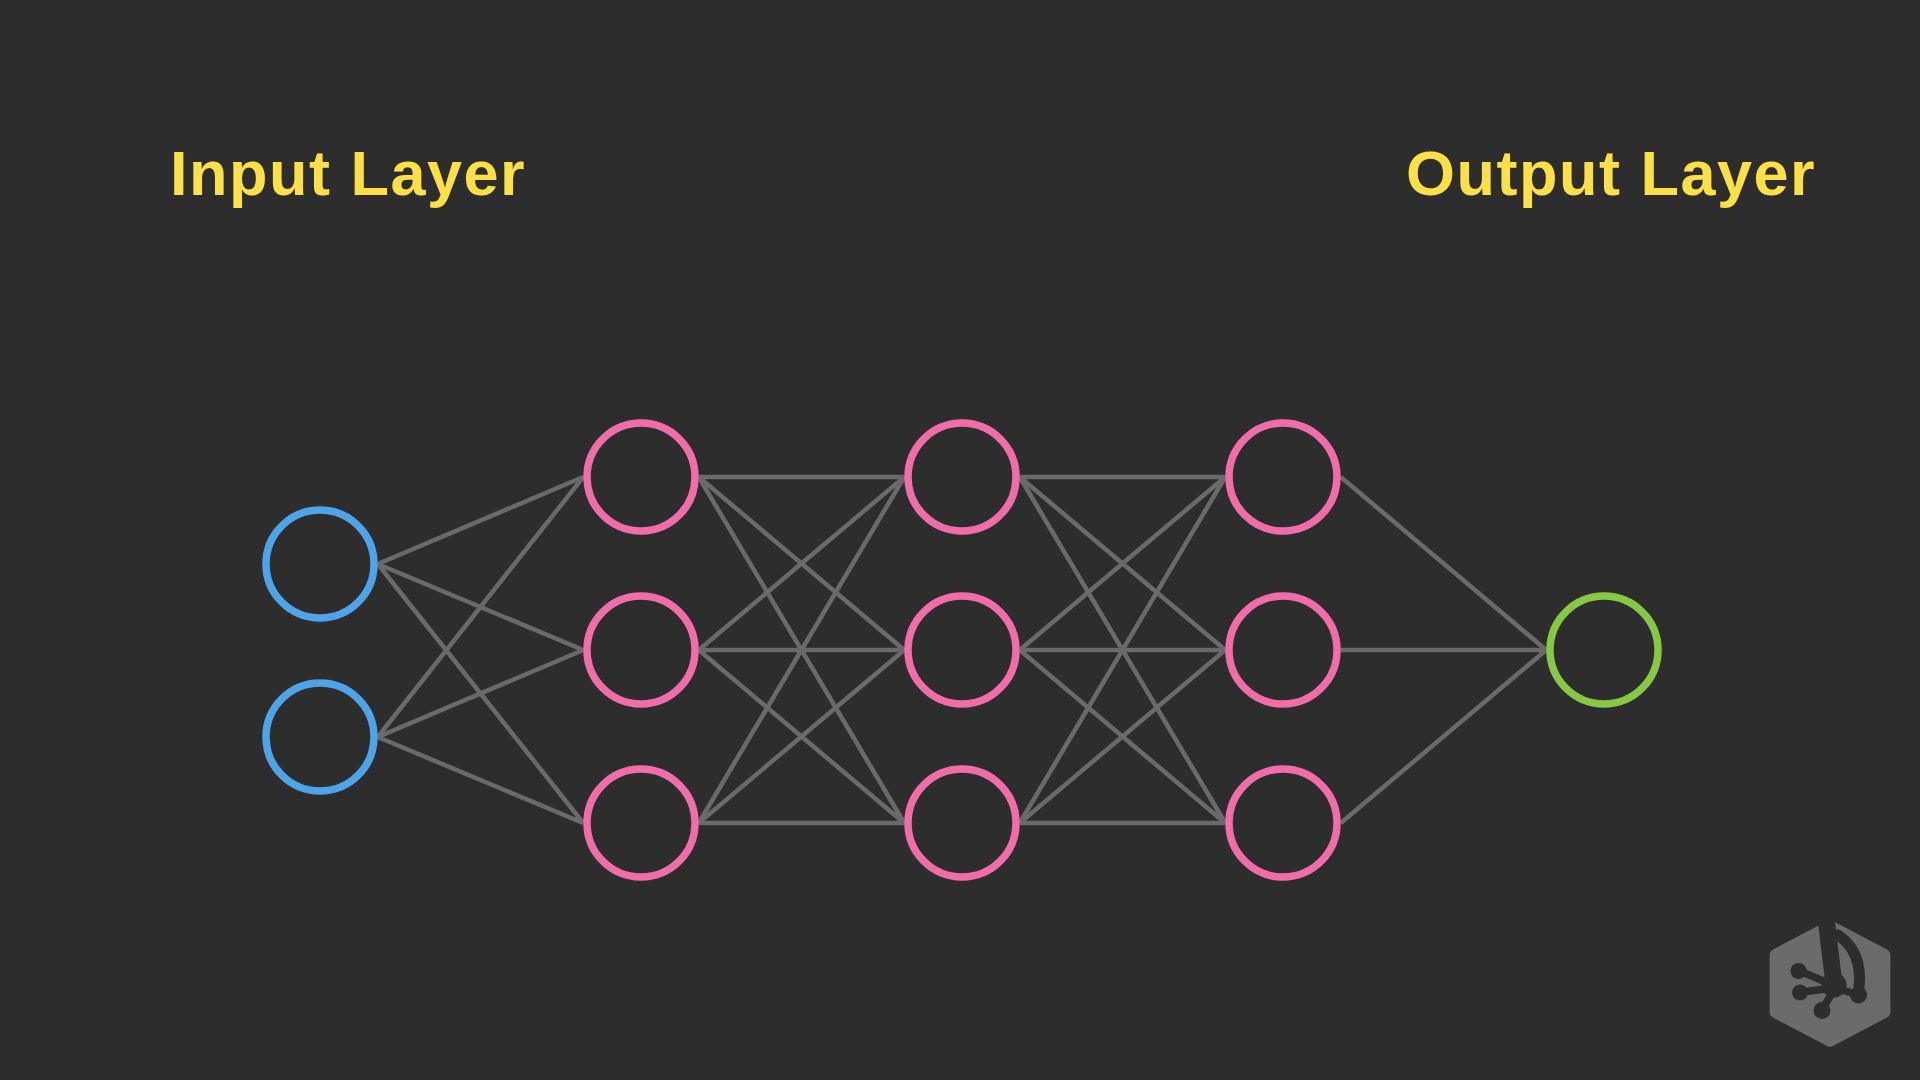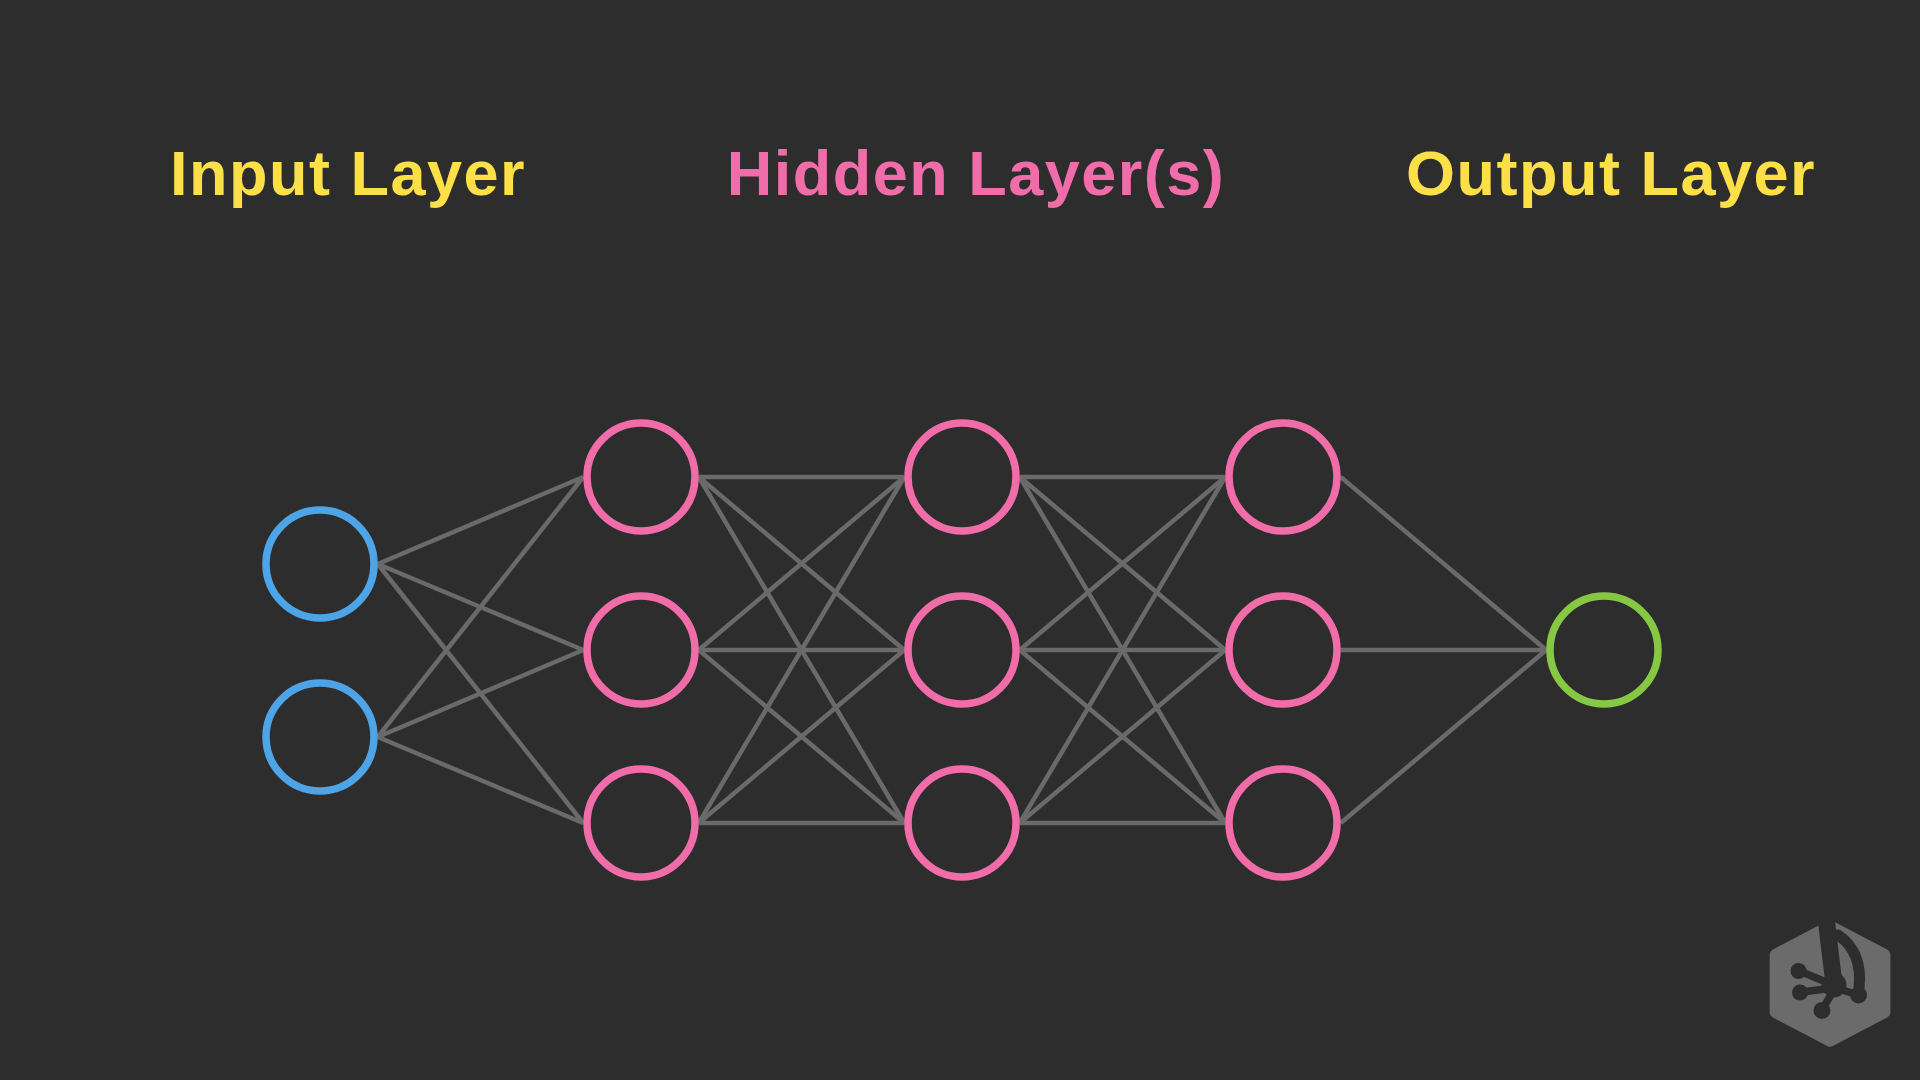--- a/index.html
+++ b/index.html
@@ -78,21 +78,20 @@
         <circle cx="962" cy="650" r="54" fill="none" stroke="#F06DA9" stroke-width="7.5"></circle>
         <circle cx="962" cy="823" r="54" fill="none" stroke="#F06DA9" stroke-width="7.5"></circle>
         <circle cx="1283" cy="477" r="54" fill="none" stroke="#F06DA9" stroke-width="7.5"></circle>
         <circle cx="1283" cy="650" r="54" fill="none" stroke="#F06DA9" stroke-width="7.5"></circle>
         <circle cx="1283" cy="823" r="54" fill="none" stroke="#F06DA9" stroke-width="7.5"></circle>
         <circle cx="1604" cy="650" r="54" fill="none" stroke="#86C844" stroke-width="7.5"></circle>
       </g>
   </svg>
 
   <div class="layer-heading" style="left: 323px; top: 142px; color: #fde047; margin-left: 25px;">Input Layer</div>
-  <div class="layer-heading" style="left: 976px; top: 142px; color: rgb(240, 109, 169);">Hidden Layer(s)</div>
   <div class="layer-heading" style="left: 1611px; top: 142px; color: #fde047;">Output Layer</div>
 
   <svg id="brand-logo" class="brand-logo" viewBox="0 0 160 175" width="160" height="175" style="left: 1750px; top: 895px;">
 
     <polygon id="logo-hex" points="80,32.4 133.4,60.5 133.4,116.5 80,144.6 26.6,116.5 26.6,60.5" stroke-width="14" stroke-linejoin="round" fill="#6B6B6B" stroke="#6B6B6B"></polygon>
 
     <g id="logo-foot" fill="none" stroke-linecap="round" stroke="#2d2d2d">
 
       <path d="M 76,22 Q 80,58 84,88" stroke-width="17"></path>
 

